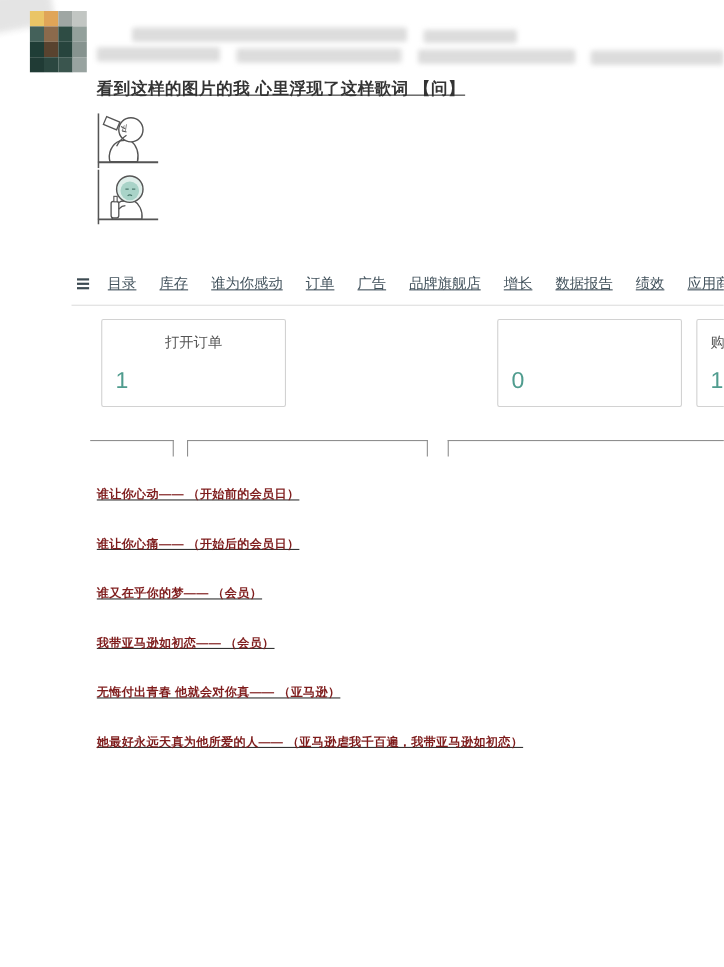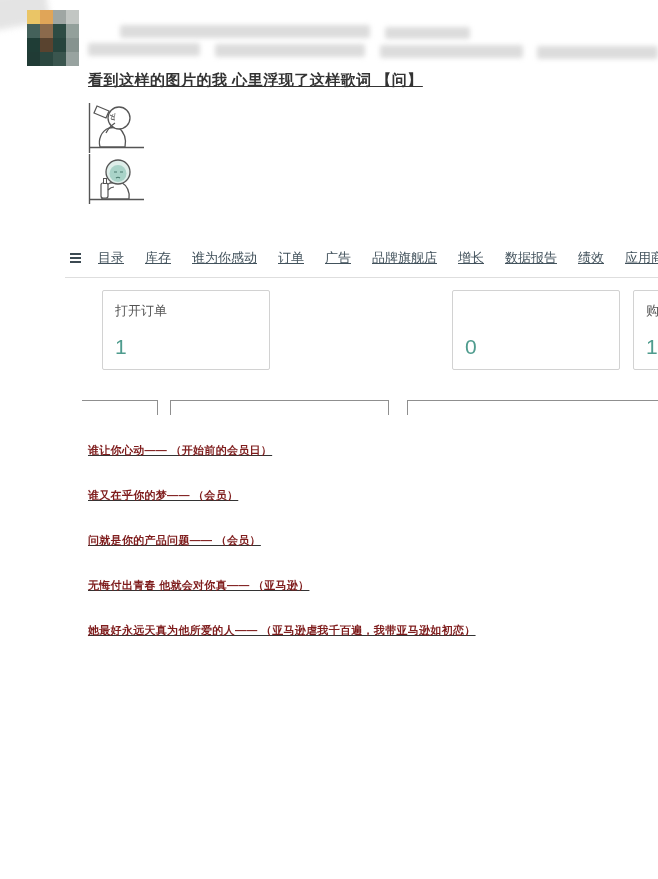--- a/index.html
+++ b/index.html
@@ -147,37 +147,38 @@
     <span class="tab" style="">品牌旗舰店</span>
     <span class="tab" style="">增长</span>
     <span class="tab" style="">数据报告</span>
     <span class="tab" style="">绩效</span>
     <span class="tab" style="">应用商店</span>
   </nav>
 <div class="abs tab-divider"></div>
 
 <div class="abs cards" id="cards">
 
-<div class="card" style="left: 12px;">
+<div class="card" style="left: 2px; text-align: center;">
     <div class="card-label">打开订单</div>
     <div class="card-value">1</div>
   </div>
     <div class="card" style="left: 362px;">
     <div class="card-value">0</div>
   </div>
     <div class="card" style="left: 543px;">
     <div class="card-label">购</div>
     <div class="card-value">1</div>
   </div>
   </div>
 
 <div class="stub a"></div>
 <div class="stub b"></div>
 <div class="stub c"></div>
 
 <div class="abs lyrics">
 
 <p style="">谁让你心动—— （开始前的会员日）</p>
+    <p style="">谁让你心痛—— （开始后的会员日）</p>
     <p style="">谁又在乎你的梦—— （会员）</p>
-    <p style="">问就是你的产品问题—— （会员）</p>
+    <p style="">我带亚马逊如初恋—— （会员）</p>
     <p style="">无悔付出青春 他就会对你真—— （亚马逊）</p>
     <p style="">她最好永远天真为他所爱的人—— （亚马逊虐我千百遍，我带亚马逊如初恋）</p>
   </div>
 
 </body></html>

